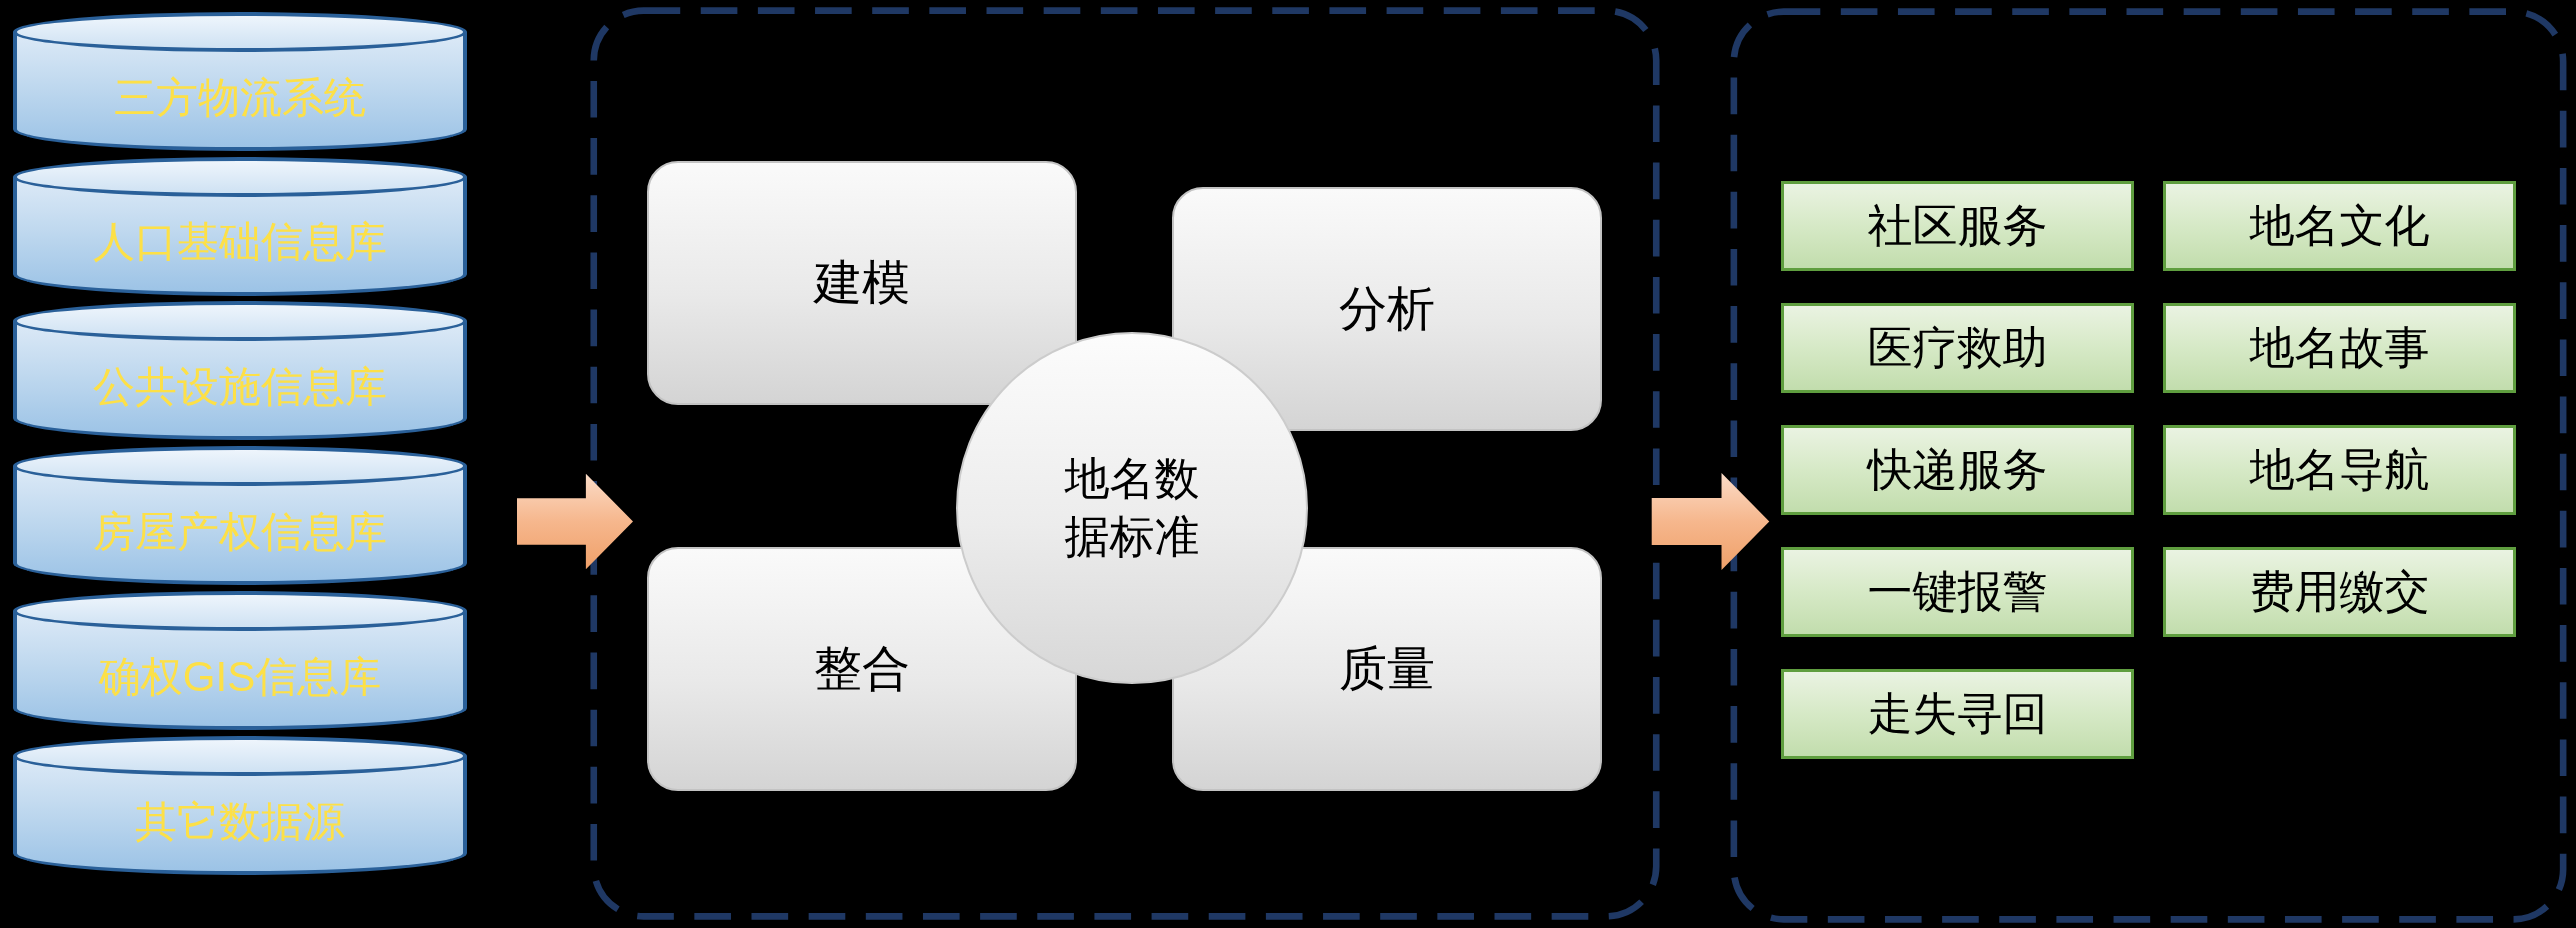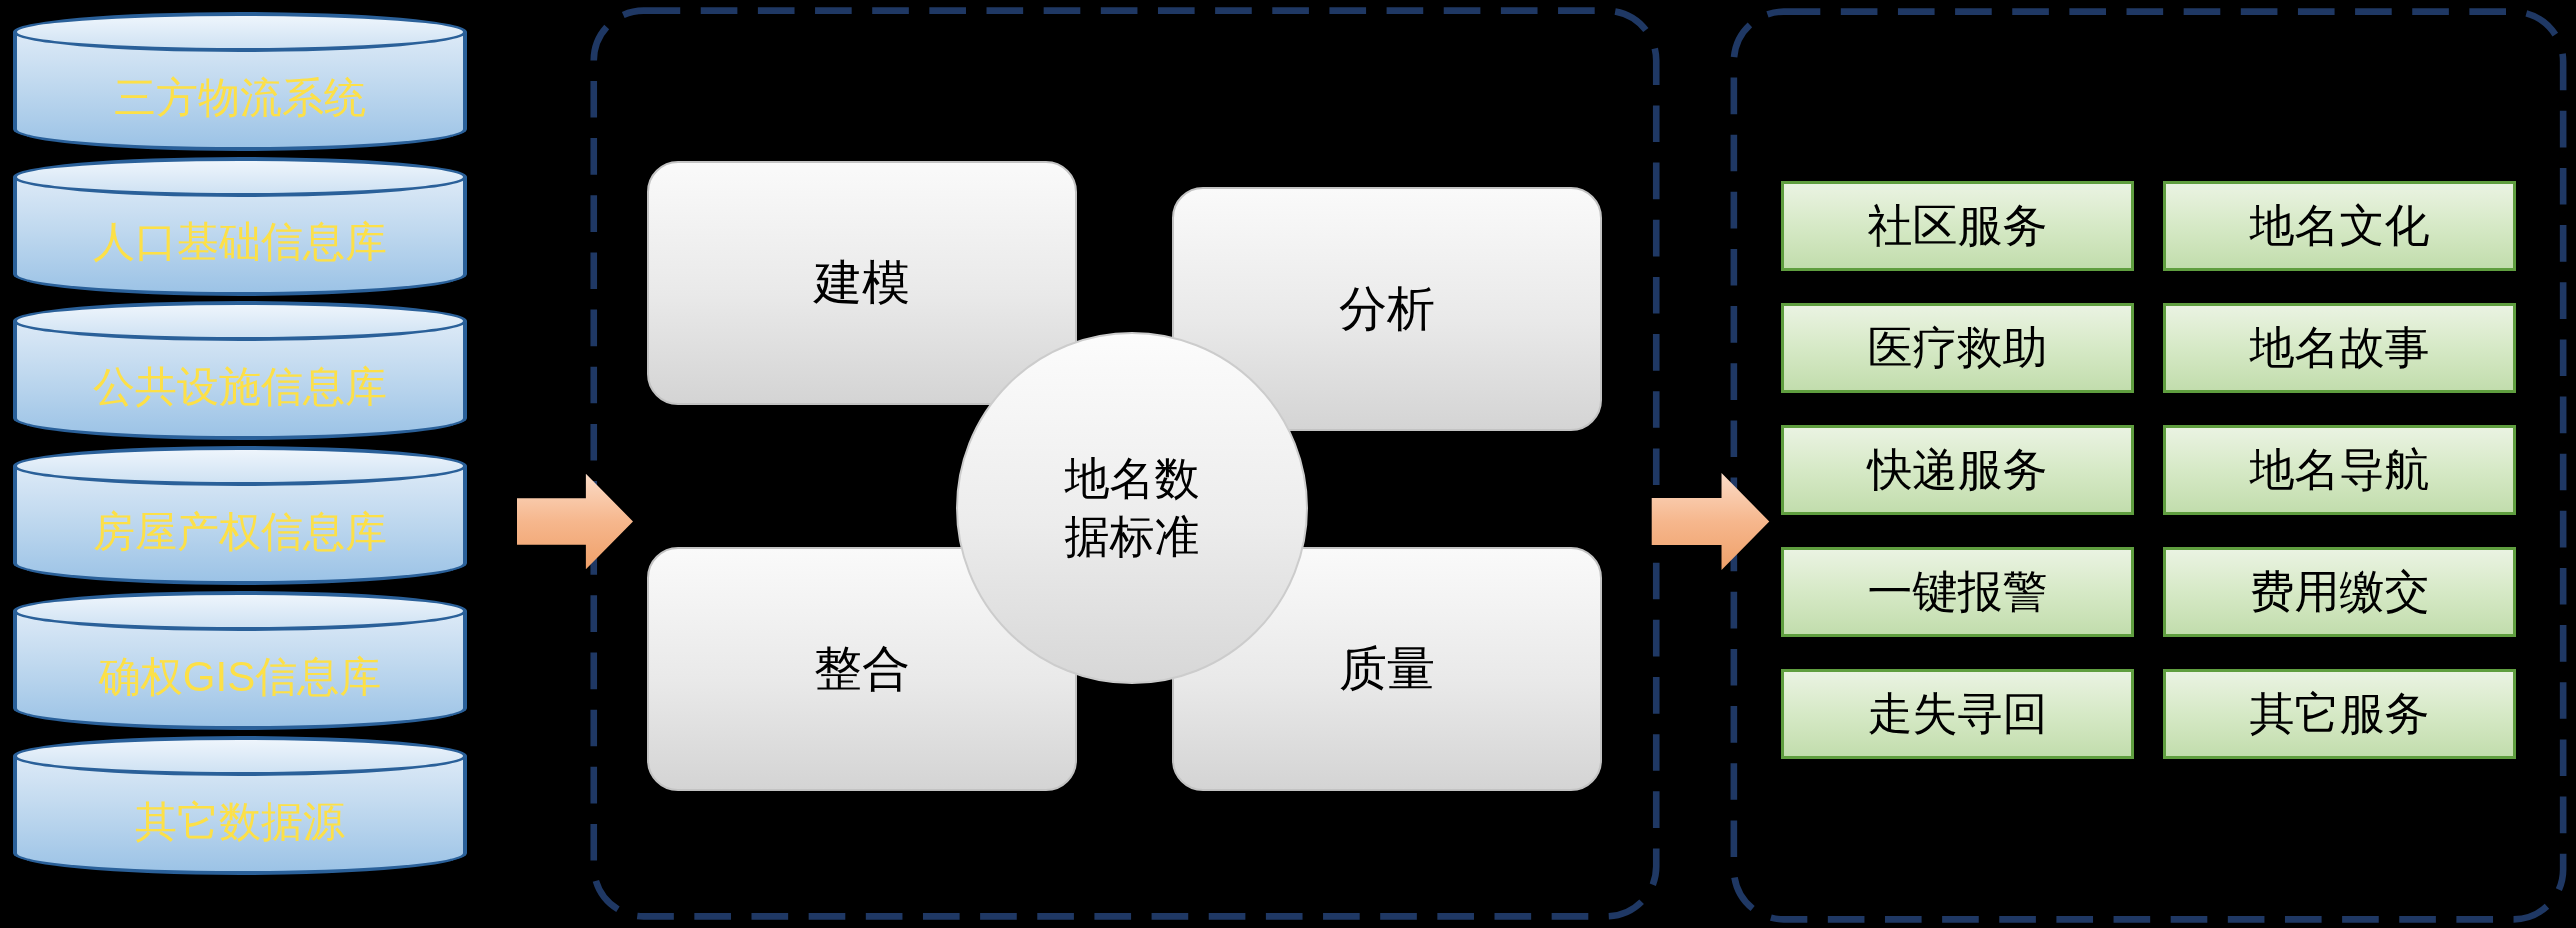--- a/index.html
+++ b/index.html
@@ -249,18 +249,15 @@
     </div>
     <div class="service-box">
       <span>一键报警</span>
     </div>
     <div class="service-box">
       <span>费用缴交</span>
     </div>
     <div class="service-box">
       <span>走失寻回</span>
     </div>
-    <div class="service-box">
-      <span>其它服务</span>
-    </div>
   </div>
 </div>
 
 
 </body></html>

